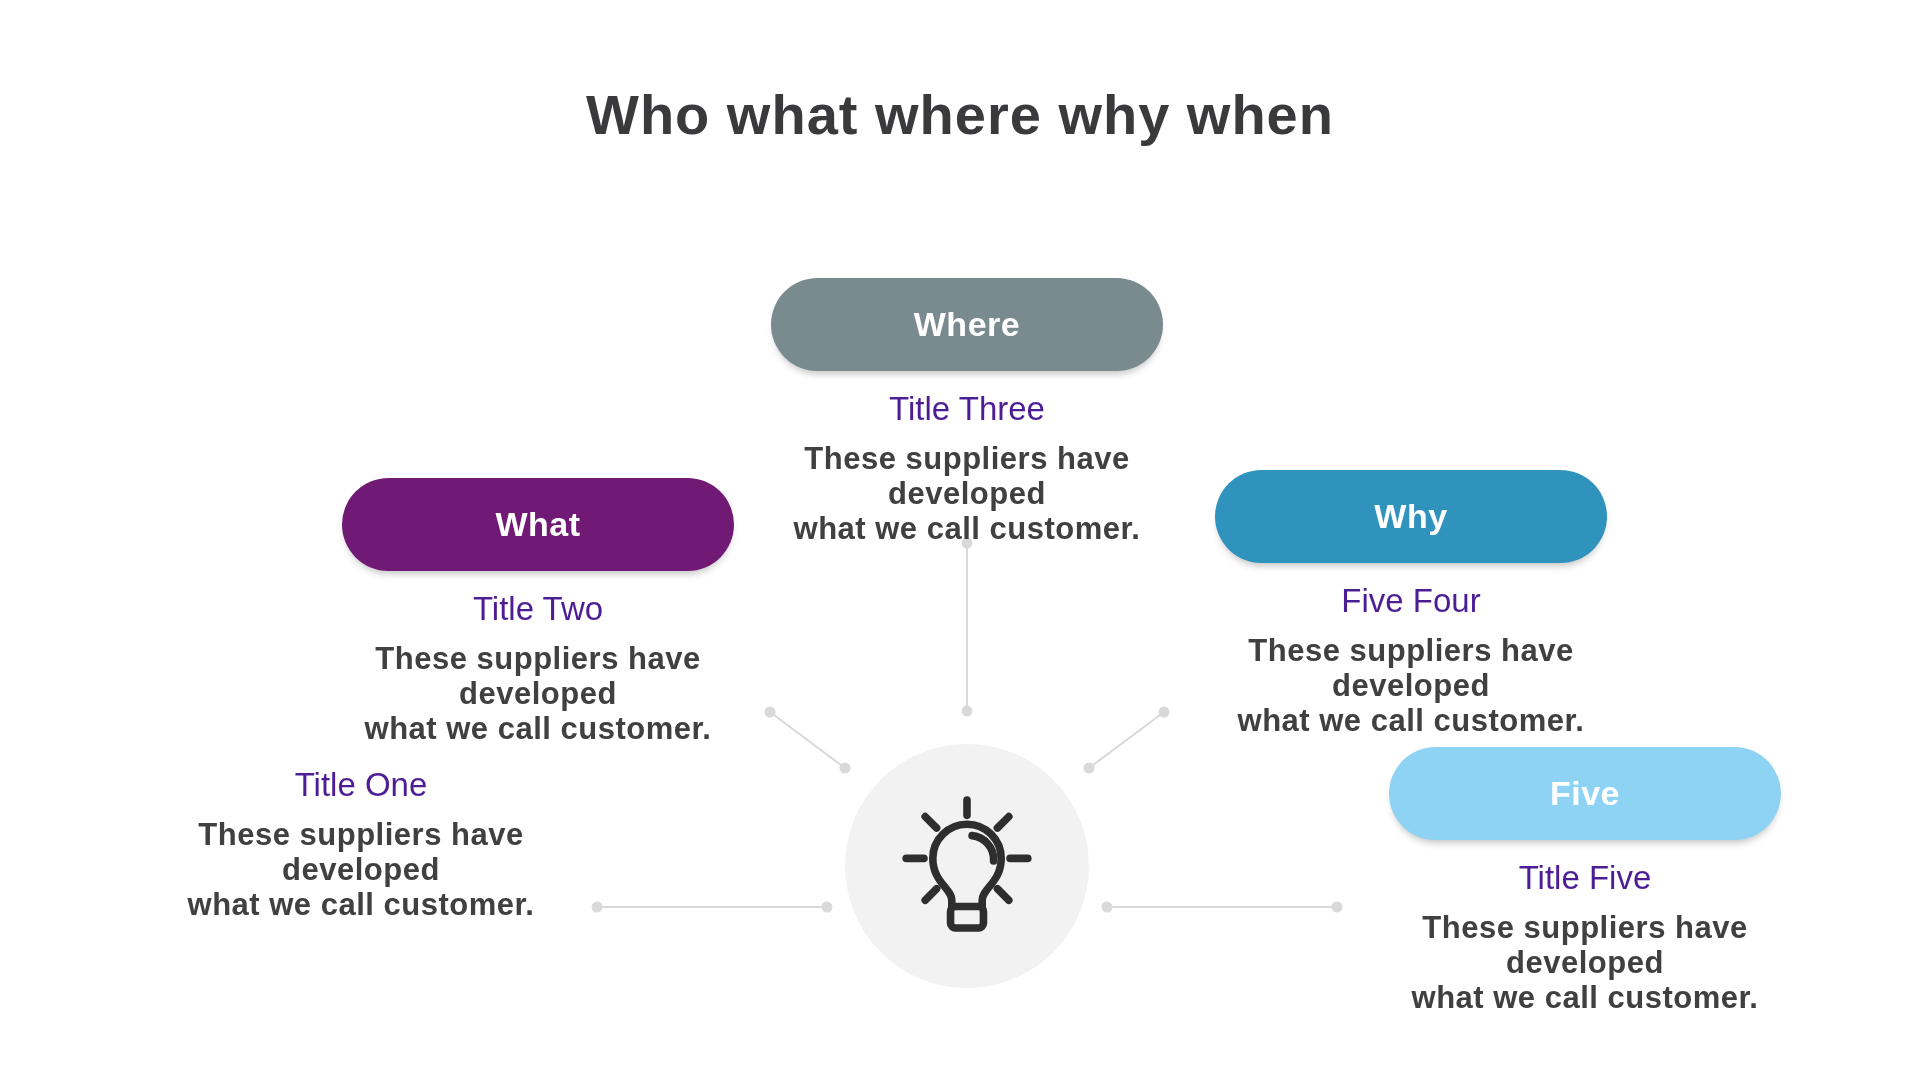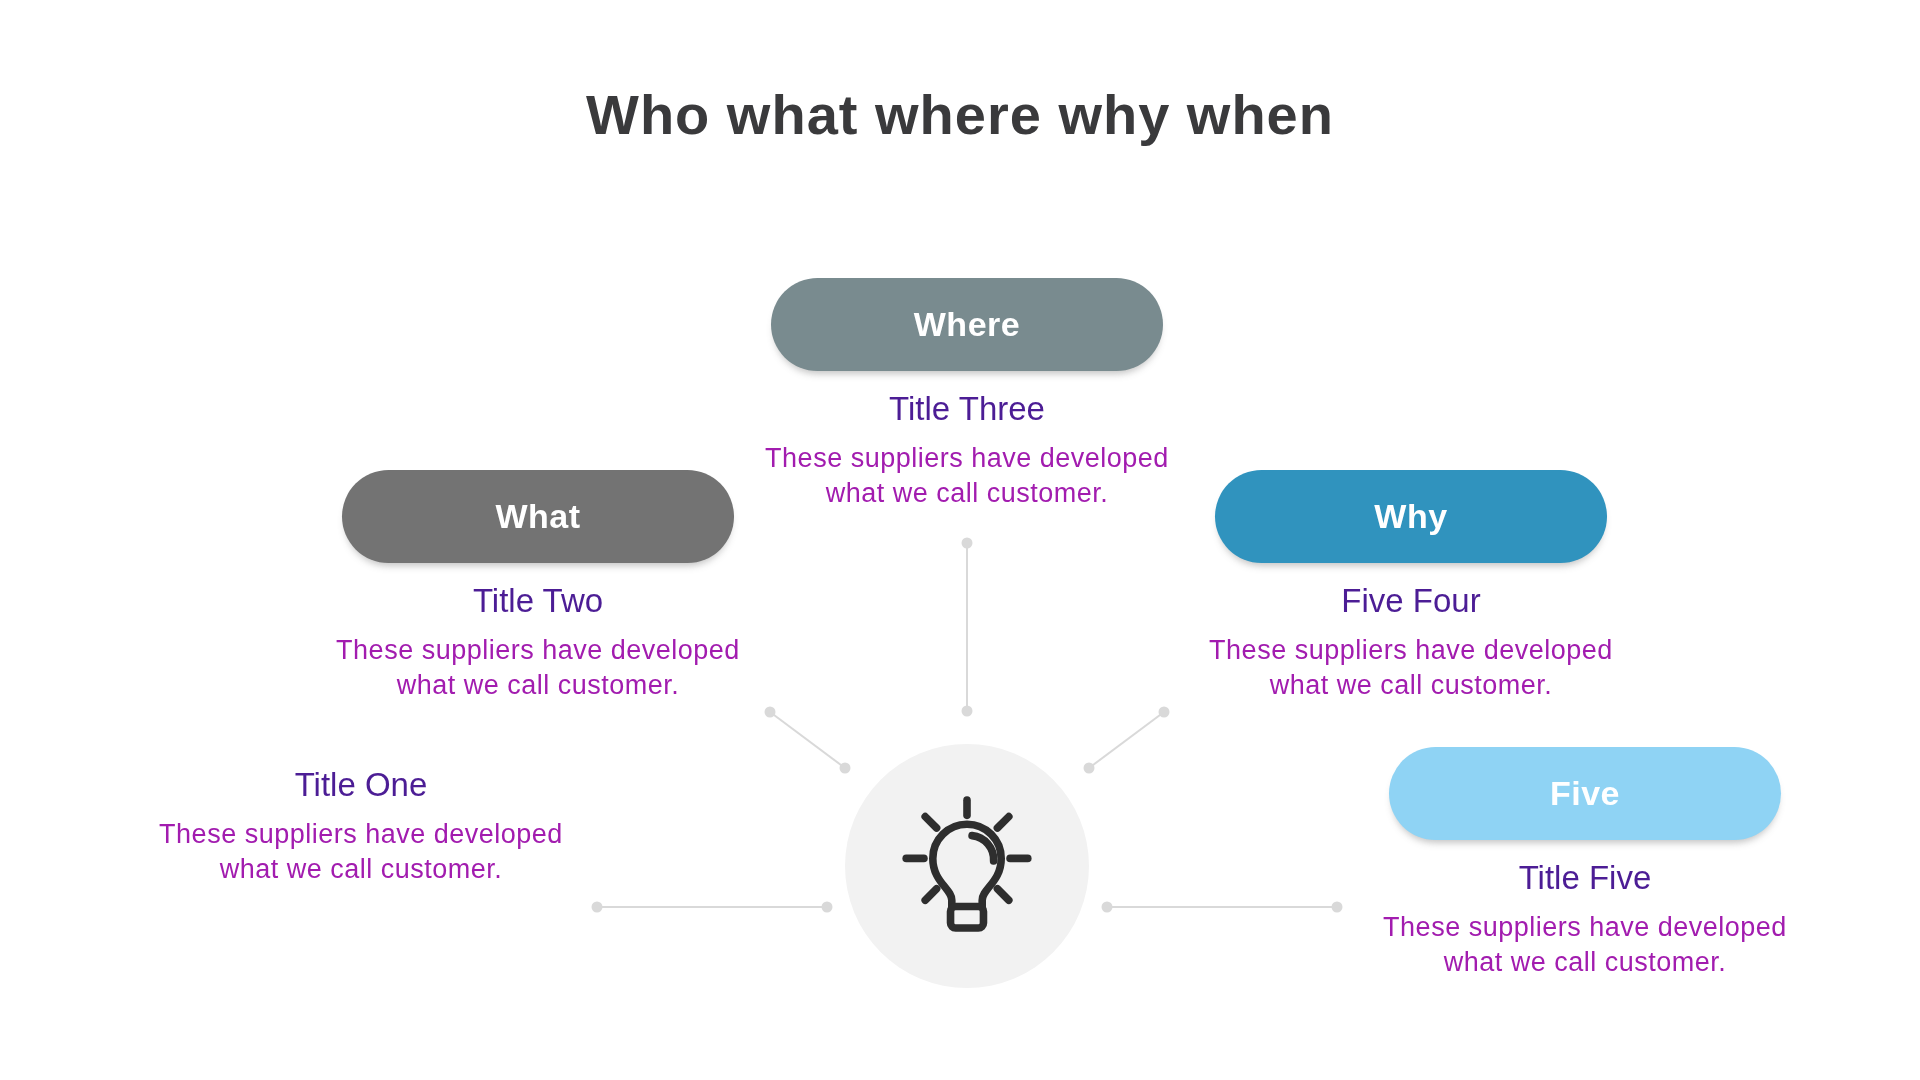--- a/index.html
+++ b/index.html
@@ -63,24 +63,24 @@
     letter-spacing:0.5px;
   }
   .item-title{
     margin:19px 0 0 0;
     font-size:33px;
     font-weight:400;
     color:#4c1d95;
   }
   .item-desc{
     margin:13px 0 0 0;
-    font-size:27px;
+    font-size:31px;
     line-height:35px;
-    font-weight:400;
-    color:#a21caf;
+    font-weight:700;
+    color:#404040;
     letter-spacing:0.5px;
   }
   .item-desc span{display:block;}
 </style>
 </head>
 <body>
 
 <div class="slide">
 
   <h1 class="slide-title">Who what where why when</h1>
@@ -139,21 +139,21 @@
 
   <section class="item item-who">
     <h2 class="item-title">Title One</h2>
     <p class="item-desc">
       <span>These suppliers have developed</span>
       <span>what we call customer.</span>
     </p>
   </section>
 
   <section class="item item-what">
-    <div class="pill" style="background-color: #737373;">
+    <div class="pill" style="background-color: #701a75; margin-top: 8px;">
       <span class="pill-label">What</span>
     </div>
     <h2 class="item-title">Title Two</h2>
     <p class="item-desc">
       <span>These suppliers have developed</span>
       <span>what we call customer.</span>
     </p>
   </section>
 
   <section class="item item-where">

